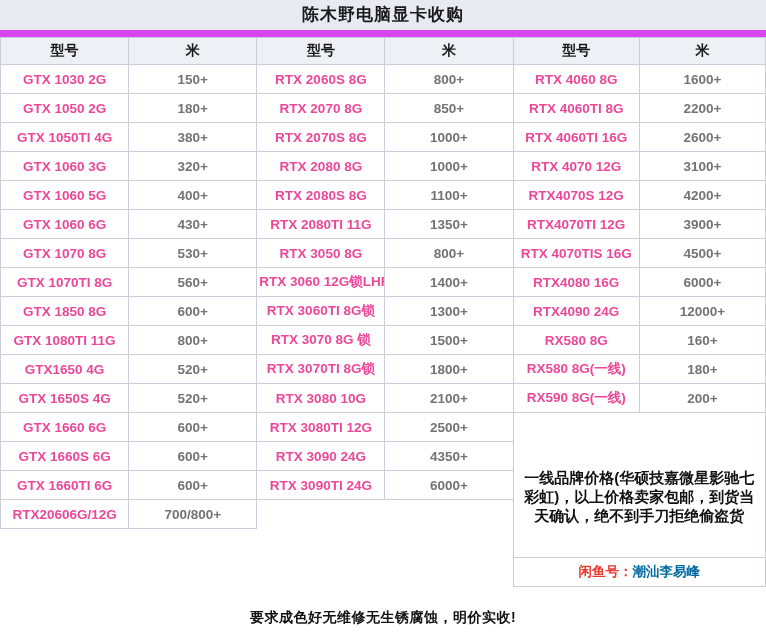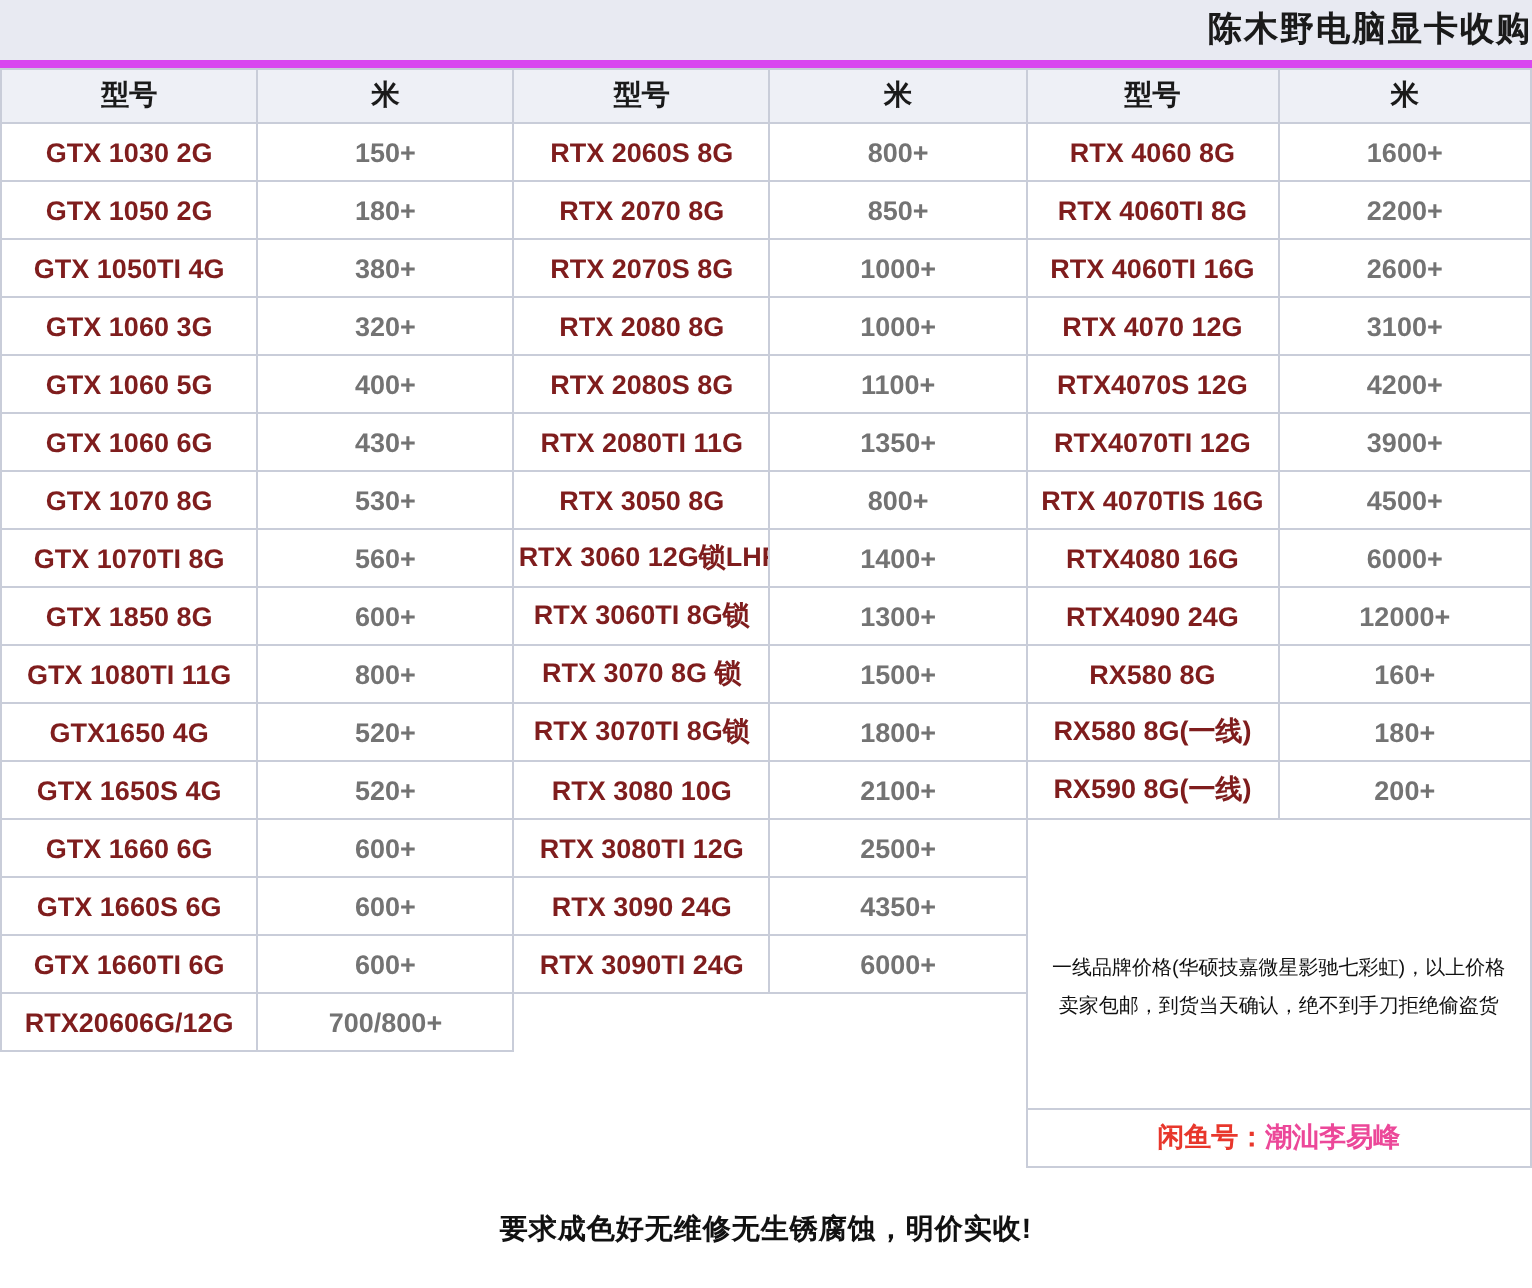--- a/index.html
+++ b/index.html
@@ -15,24 +15,24 @@
     overflow: hidden;
   }
   #sheet {
     width: 766px;
     height: 644px;
     position: relative;
     box-sizing: border-box;
   }
   .title-row {
     background: #e8eaf2;
-    text-align: right;
+    text-align: center;
     font-weight: bold;
     color: #1a1a1a;
-    border-bottom: 4px solid #d946ef;
+    border-bottom: 7px solid #d946ef;
   }
   .title-main {
     font-size: 17px;
     line-height: 30px;
     height: 30px;
     letter-spacing: 1px;
   }
   .title-sub {
     font-size: 19px;
     line-height: 34px;
@@ -55,21 +55,21 @@
     overflow: hidden;
     white-space: nowrap;
   }
   table.grid th {
     background: #eef0f6;
     font-size: 14px;
     color: #1a1a1a;
     height: 26px;
   }
   td.model {
-    color: #7f1d1d;
+    color: #ec4899;
     margin-left: 18px;
   }
   td.price {
     color: #737373;
   }
   td.empty {
     border-left: 1px solid #c9cdd9;
     border-right: 1px solid #c9cdd9;
     border-top: none;
     border-bottom: none;
@@ -79,21 +79,21 @@
     font-size: 14px;
     font-weight: bold;
     text-align: center;
     white-space: nowrap;
     padding: 2px;
   }
   .fish-label {
     color: #e8372c;
   }
   .fish-name {
-    color: #ec4899;
+    color: #0369a1;
   }
   .footer {
     text-align: center;
     font-size: 14px;
     font-weight: bold;
     color: #111111;
     padding-top: 22px;
     letter-spacing: 0.5px;
   }
   .hidden-cell {
@@ -223,21 +223,21 @@
         <td class="price">2100+</td>
         <td class="model">RX590 8G(一线)</td>
         <td class="price">200+</td>
       </tr>
       <tr>
         <td class="model">GTX 1660 6G</td>
         <td class="price">600+</td>
         <td class="model">RTX 3080TI 12G</td>
         <td class="price">2500+</td>
         <td class="empty" rowspan="5" colspan="2">
-          <div class="note" style="font-size:10px;font-weight:normal;line-height:19px;white-space:normal;padding:28px 6px 4px 6px;">一线品牌价格(华硕技嘉微星影驰七彩虹)，以上价格卖家包邮，到货当天确认，绝不到手刀拒绝偷盗货</div>
+          <div class="note" style="font-size:15px;font-weight:bold;line-height:19px;white-space:normal;padding:28px 6px 4px 6px;">一线品牌价格(华硕技嘉微星影驰七彩虹)，以上价格卖家包邮，到货当天确认，绝不到手刀拒绝偷盗货</div>
         </td>
       </tr>
       <tr>
         <td class="model">GTX 1660S 6G</td>
         <td class="price">600+</td>
         <td class="model">RTX 3090 24G</td>
         <td class="price">4350+</td>
       </tr>
       <tr>
         <td class="model">GTX 1660TI 6G</td>

